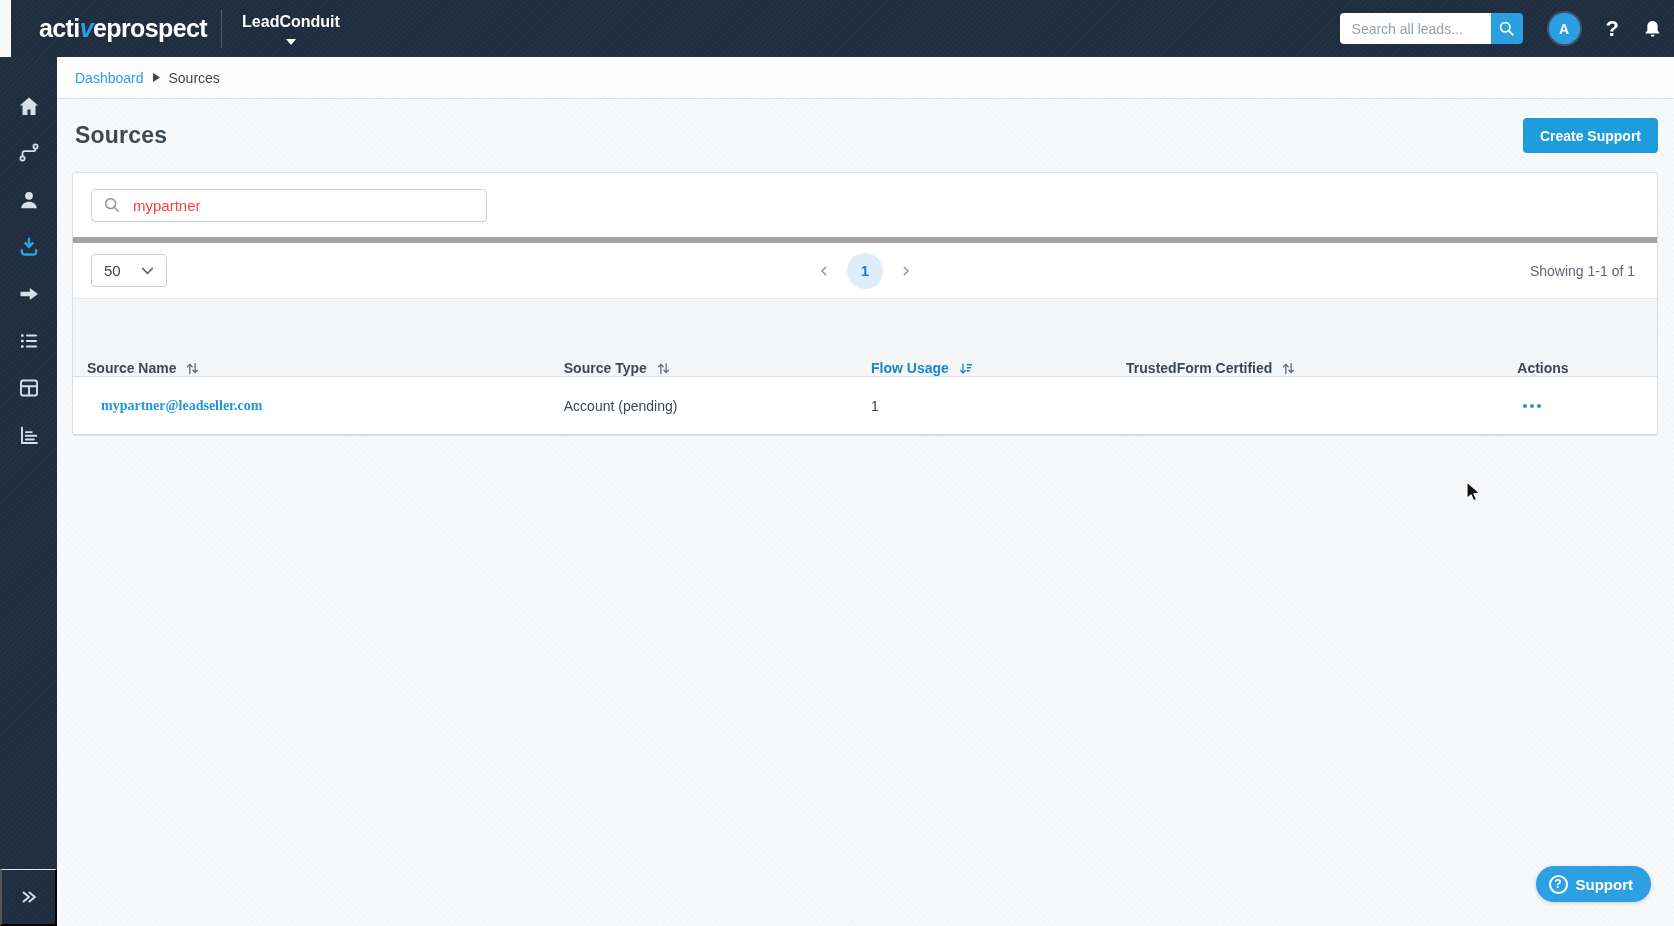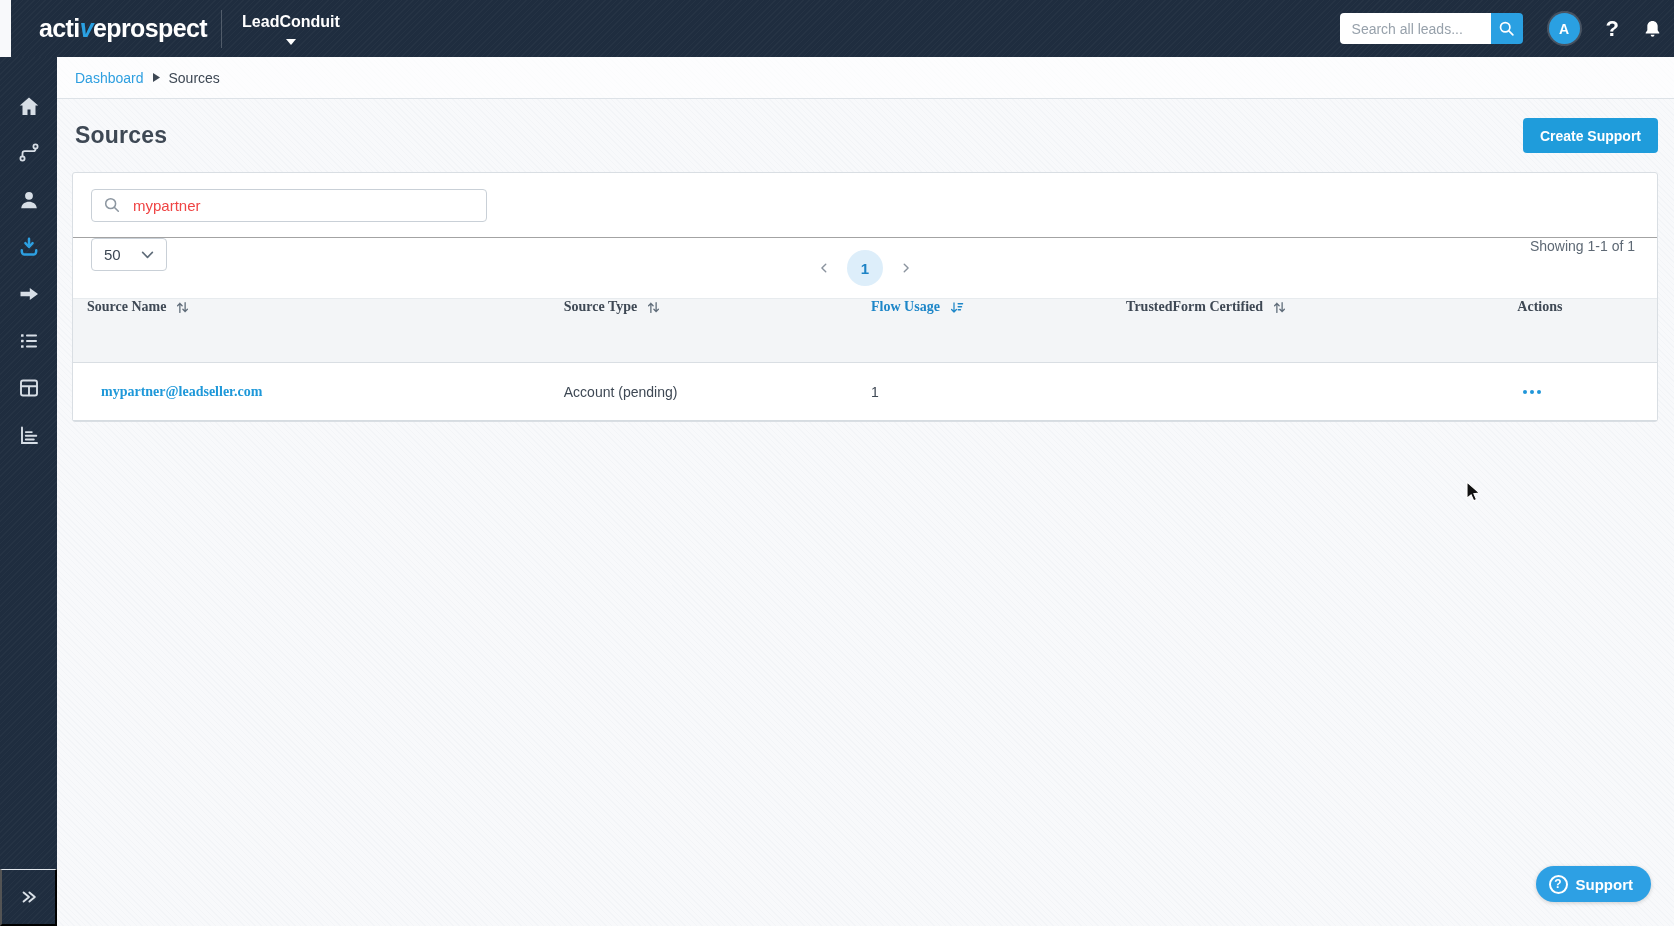--- a/index.html
+++ b/index.html
@@ -79,37 +79,37 @@
 
   
   .card { margin:0 16px 0 15px; background:#fff; border:1px solid #d9dee3; border-radius:3px; }
   .card-search { height:64px; display:flex; align-items:center; padding-left:18px; }
   .search-field {
     width:396px; height:33px; border:1px solid #c9d0d7; border-radius:4px; background:#fff;
     display:flex; align-items:center; padding:0 11px; gap:10px;
   }
   .search-field input { border:none; outline:none; flex:1; font-size:15px; color:#ef4444; font-family:inherit; background:transparent; }
 
-  .card-controls { height:61px; border-top:1px solid #a3a3a3; position:relative; display:flex; align-items:flex-start; padding:0 22px 0 18px; }
+  .card-controls { height:61px; border-top:6px solid #a3a3a3; position:relative; display:flex; align-items:center; padding:0 22px 0 18px; }
   .page-size {
     width:76px; height:33px; border:1px solid #c9d0d7; border-radius:4px; background:#fff;
     display:flex; align-items:center; justify-content:space-between; padding:0 12px;
     font-size:15px; color:#3e4854; cursor:pointer;
   }
   .pagination { position:absolute; left:50%; top:50%; transform:translate(-50%,-50%); display:flex; align-items:center; gap:11px; }
   .page-nav { width:24px; height:24px; display:flex; align-items:center; justify-content:center; background:none; border:none; cursor:pointer; padding:0; }
   .page-current {
     width:36px; height:36px; border-radius:50%; background:#ddeefa; color:#1d83c5;
     font-size:15px; font-weight:600; display:flex; align-items:center; justify-content:center; cursor:pointer;
   }
   .showing { margin-left:auto; font-size:14px; color:#5d6874; }
 
   .cols { display:flex; }
   .c1{ width:30.1%; } .c2{ width:19.4%; } .c3{ width:16.1%; } .c4{ width:24.7%; } .c5{ flex:1; }
-  .thead { height:65px; background:#f3f5f7; border-top:1px solid #e7ebee; border-bottom:1px solid #d9dee3; align-items:flex-start;font-family:Liberation Serif, serif; }
+  .thead { height:79px; background:#f3f5f7; border-top:1px solid #e7ebee; border-bottom:1px solid #d9dee3; align-items:flex-end; }
   .th { display:flex; align-items:center; gap:9px; padding-left:14px; font-size:14px; font-weight:bold; color:#3e4854; cursor:pointer; }
   .th.sorted { color:#1d86c8; }
   .th.th-actions { cursor:default; }
   .sort-ic { display:flex; align-items:center; }
 
   .trow { height:58px; background:#fff; border-bottom:1px solid #d6dce1; align-items:center; font-size:14px; color:#3e4854; }
   .td { padding-left:14px; }
   .td-name { padding-left:28px; }
   .row-link { color:#1e98d9; font-weight:bold; text-decoration:none; cursor:pointer;font-family:Liberation Serif, serif; }
   .actions-menu { margin-left:20px; display:flex; gap:3px; cursor:pointer; width:20px; padding:6px 0; }

